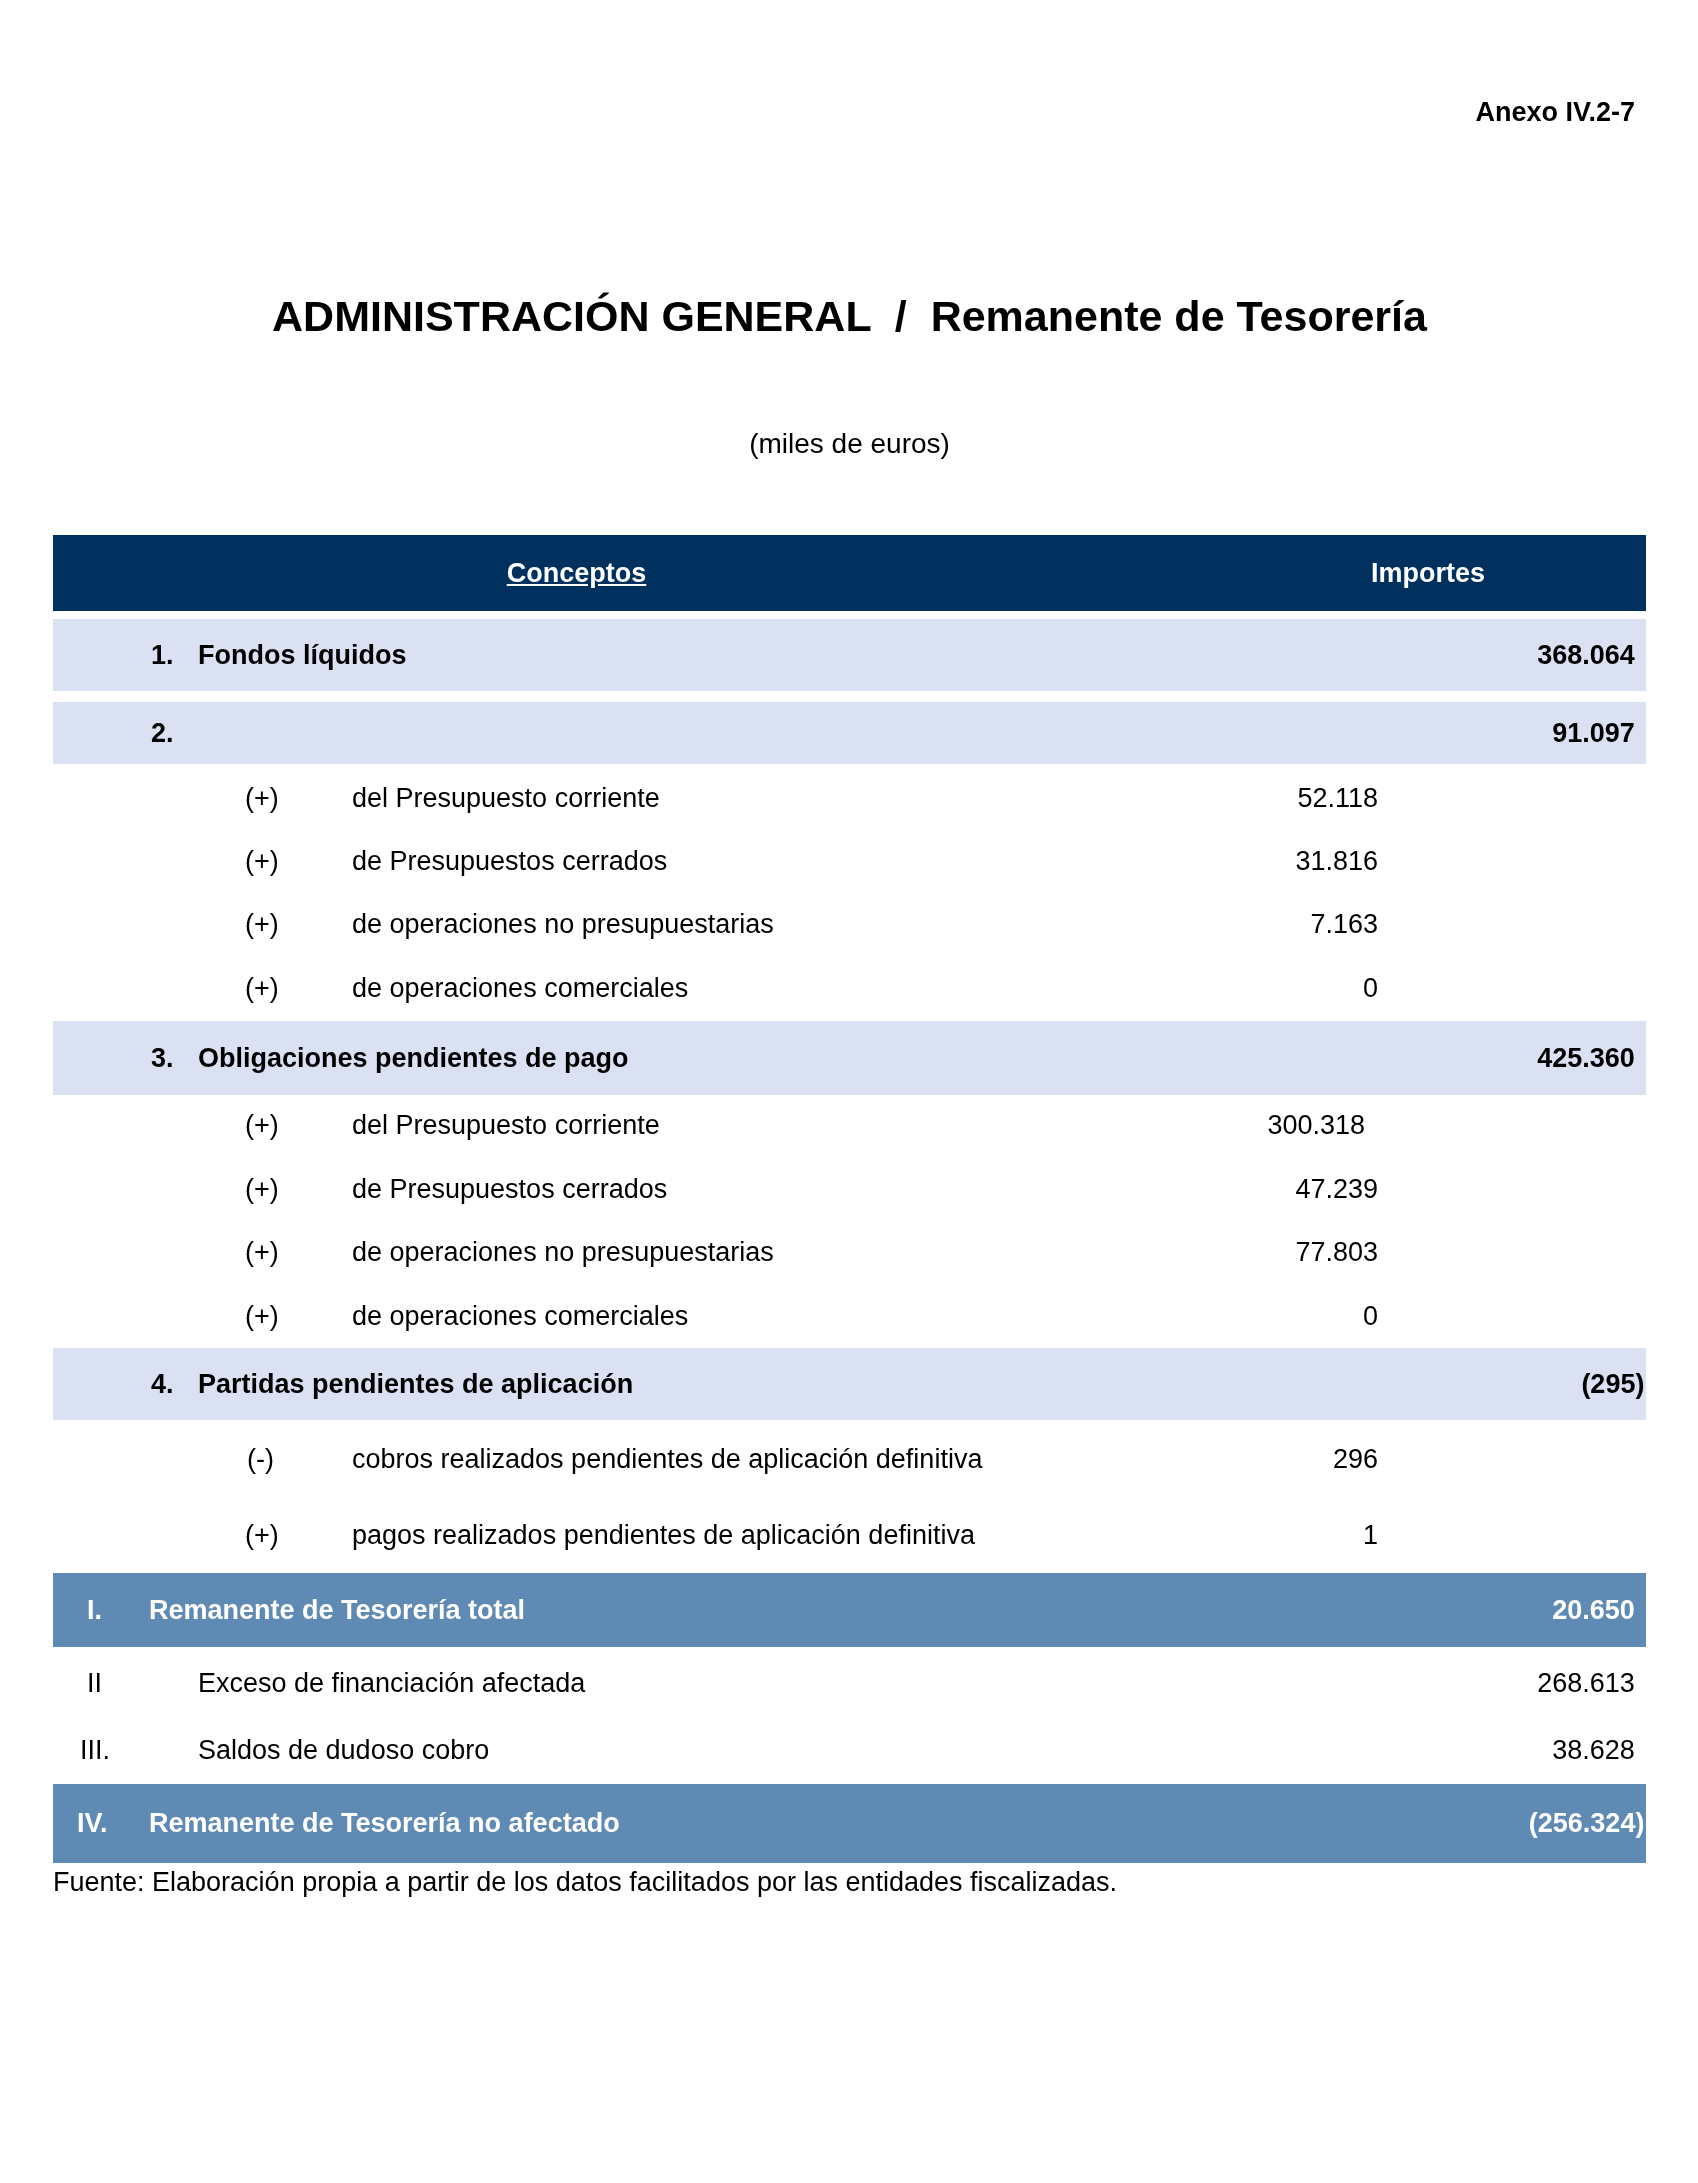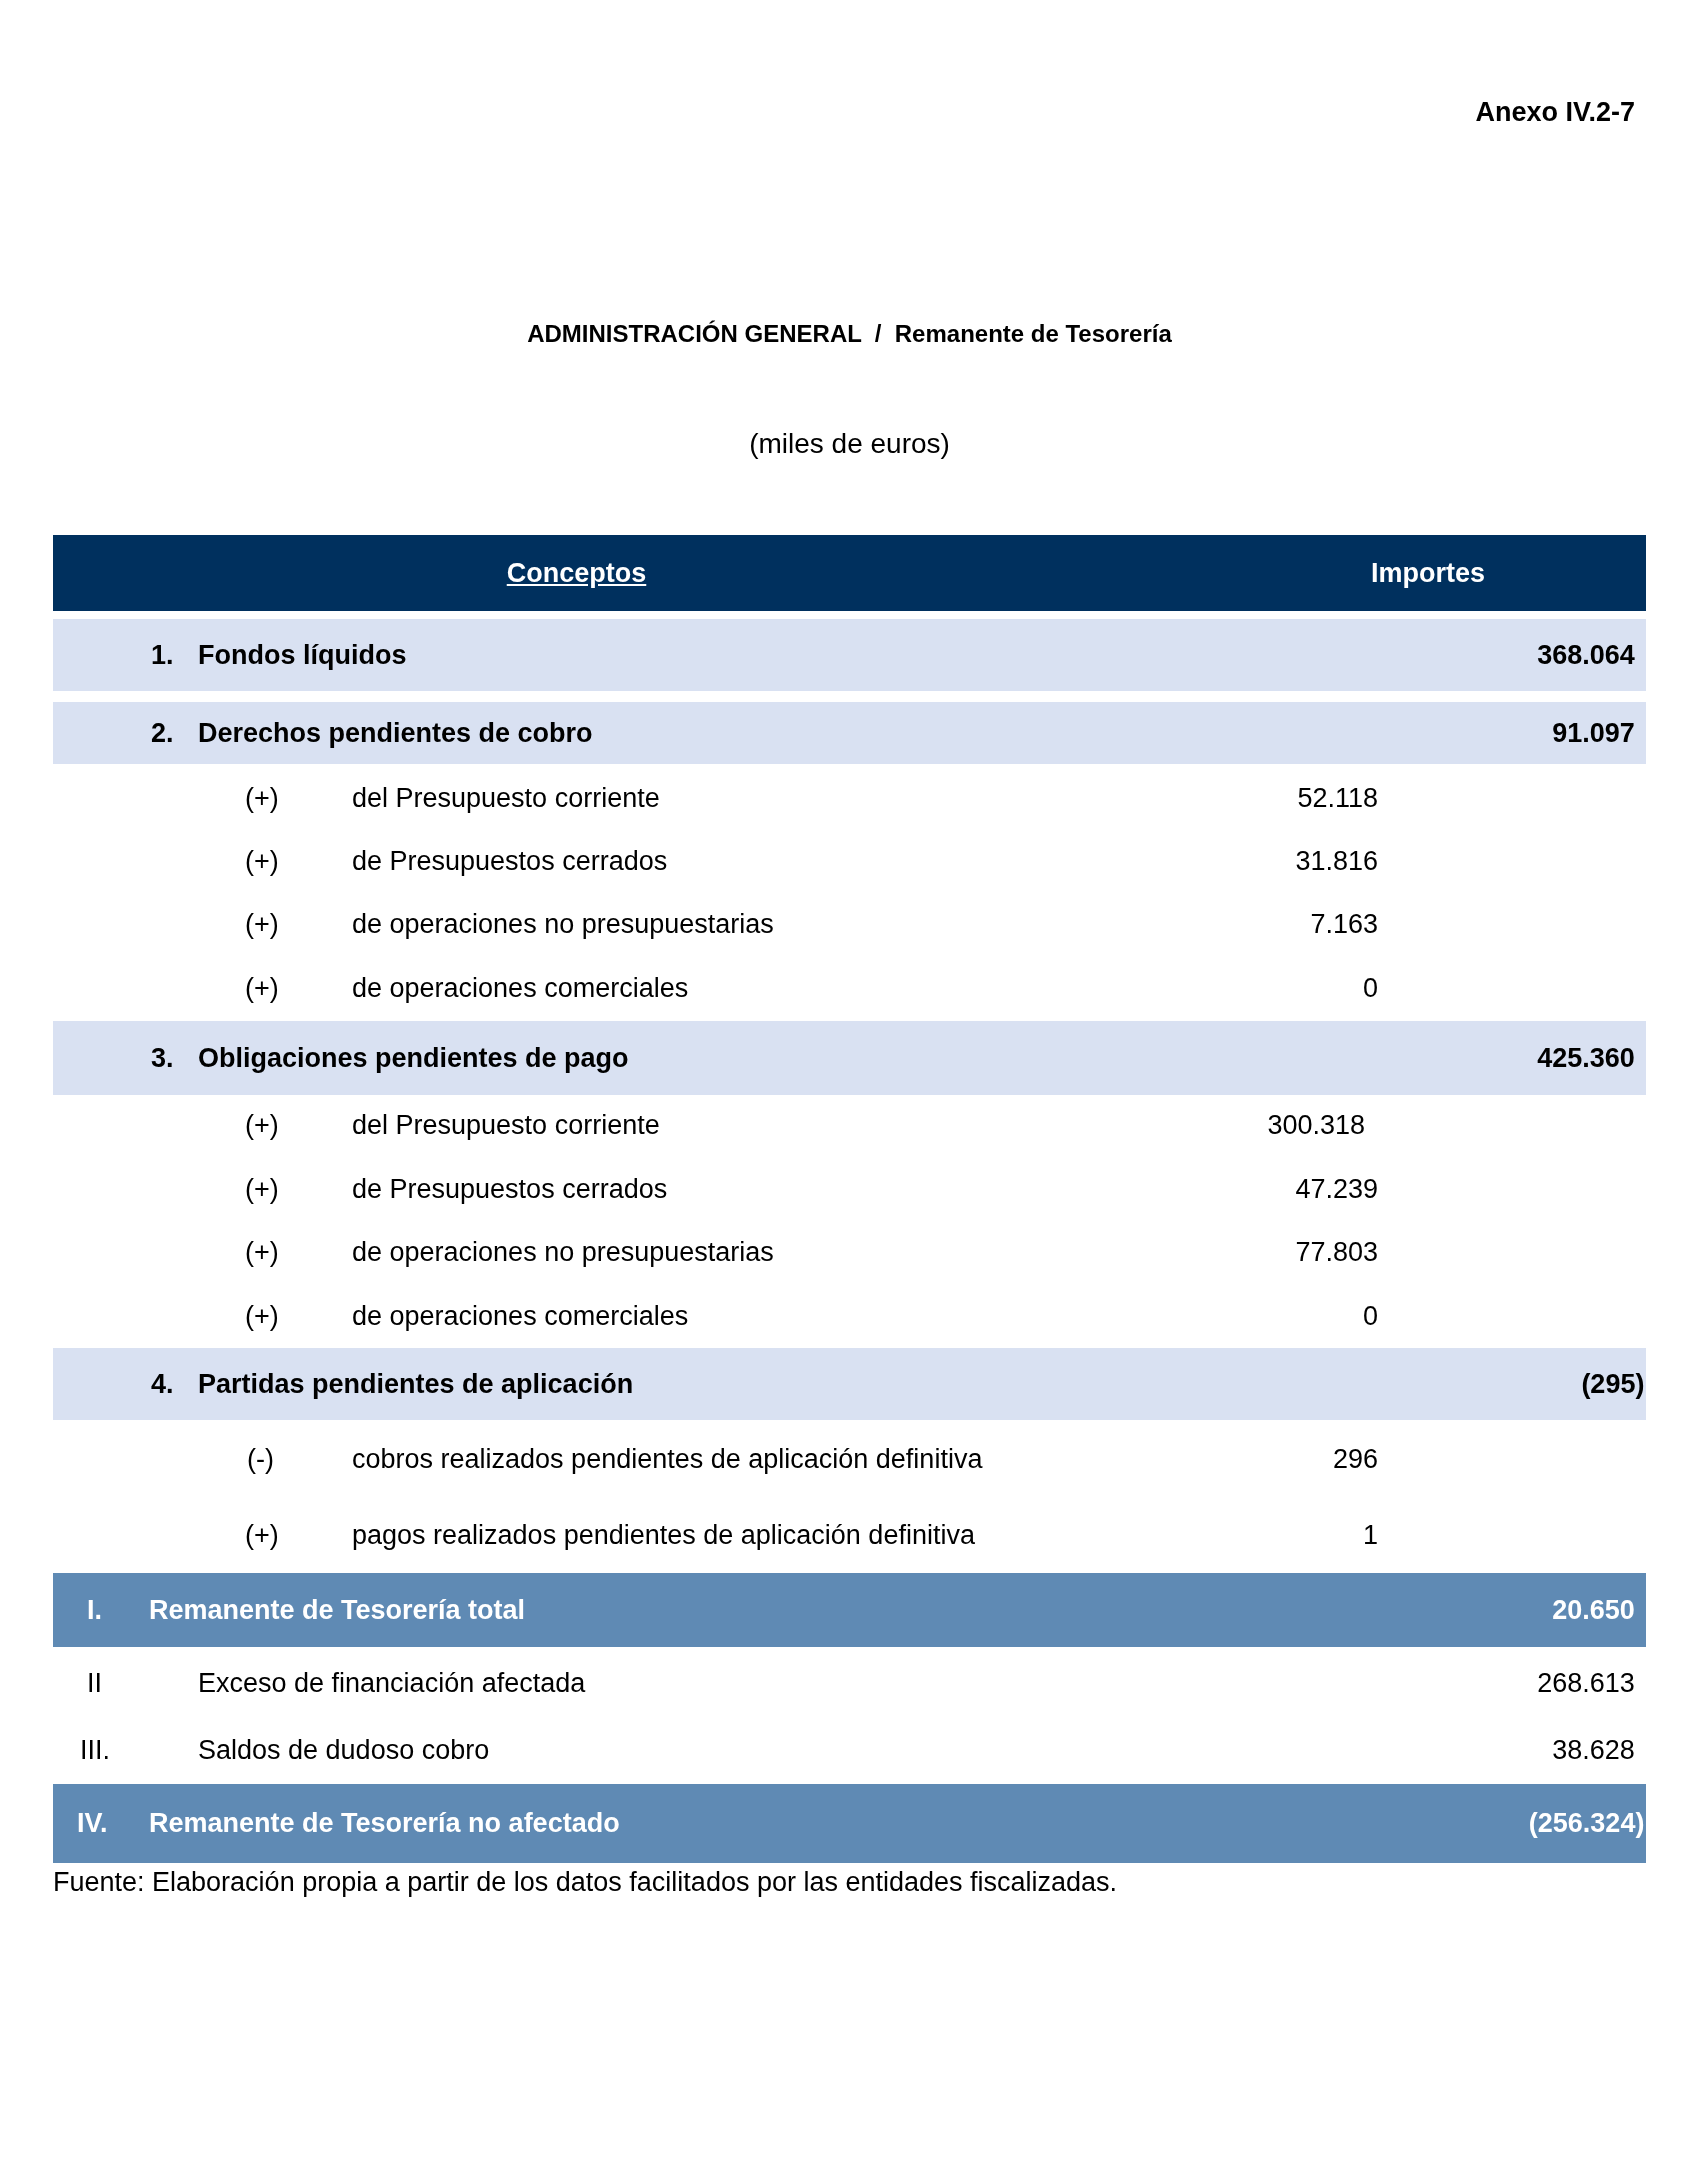--- a/index.html
+++ b/index.html
@@ -1,19 +1,19 @@
 <!DOCTYPE html>
 <html style="font-size:12.8px"><head>
 <meta charset="utf-8">
 <style>
   html, body { margin:0; padding:0; background:#ffffff; }
   body { width:1699px; height:2183px; position:relative; font-family:"Liberation Sans", sans-serif; color:#000; overflow:hidden; }
   .abs { position:absolute; }
   #anexo { right:64px; top:97px; font-size:27px; font-weight:bold; }
-  #title { left:0; width:1699px; text-align:center; top:320px; font-size:24px; font-weight:bold; }
+  #title { left:0; width:1699px; text-align:center; top:292px; font-size:43px; font-weight:bold; }
   #subtitle { left:0; width:1699px; text-align:center; top:428px; font-size:28px; }
   .band { position:absolute; left:53px; width:1593px; }
   .hdr { background:#00305e; color:#fff; font-weight:bold; font-size:27px; }
   .sect { background:#d9e1f2; font-weight:bold; font-size:27px; }
   .tot { background:#5f8ab4; color:#fff; font-weight:bold; font-size:27px; }
   .cell { position:absolute; top:0; height:100%; display:flex; align-items:center; white-space:nowrap; }
   .sub { position:absolute; left:53px; width:1593px; font-size:27px; }
   .right { justify-content:flex-end; }
   #fuente { left:53px; top:1867px; font-size:27px; }
 </style>
@@ -32,21 +32,20 @@
   </div>
 
   <div class="band sect" style="top:619px;height:72px;">
     <div class="cell" style="left:98px;">1.</div>
     <div class="cell" style="left:145px;">Fondos líquidos</div>
     <div class="cell right" style="right:11.2px;">368.064</div>
   </div>
 
   <div class="band sect" style="top:702px;height:62px;">
     <div class="cell" style="left:98px;">2.</div>
-    <div class="cell" style="left:145px;">Derechos pendientes de cobro</div>
     <div class="cell right" style="right:11.2px;">91.097</div>
   </div>
   <div class="sub" style="top:781px;height:35px;">
     <div class="cell" style="left:192px;">(+)</div>
     <div class="cell" style="left:299px;">del Presupuesto corriente</div>
     <div class="cell right" style="right:268px;">52.118</div>
   </div>
   <div class="sub" style="top:844px;height:35px;">
     <div class="cell" style="left:192px;">(+)</div>
     <div class="cell" style="left:299px;">de Presupuestos cerrados</div>

